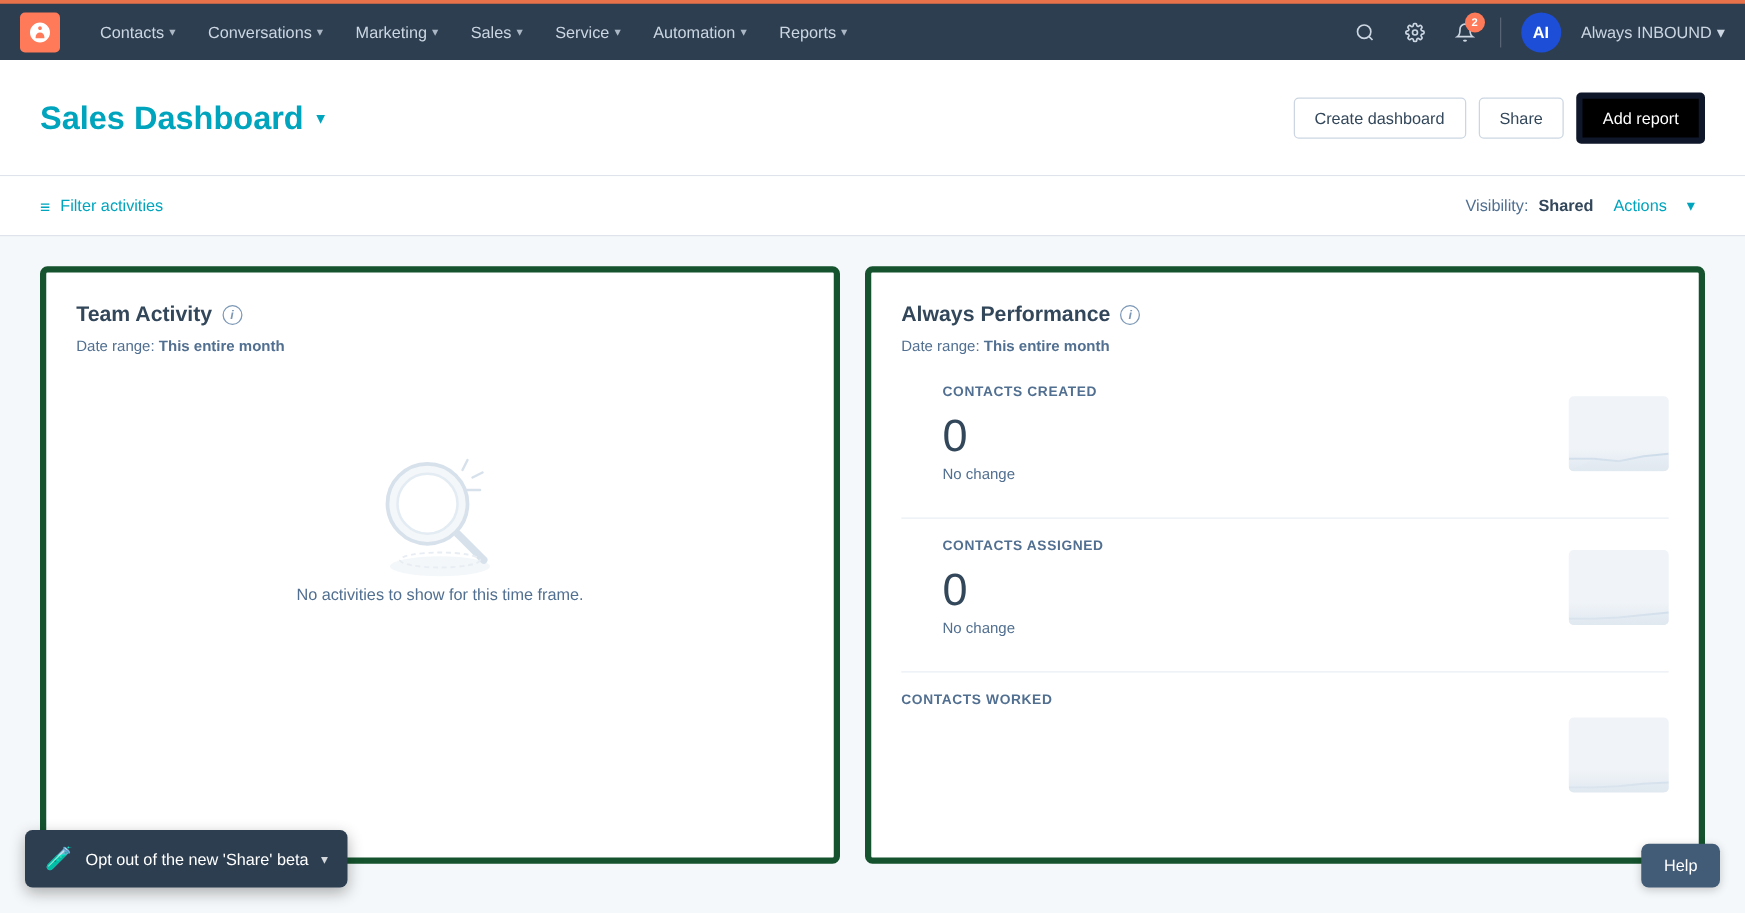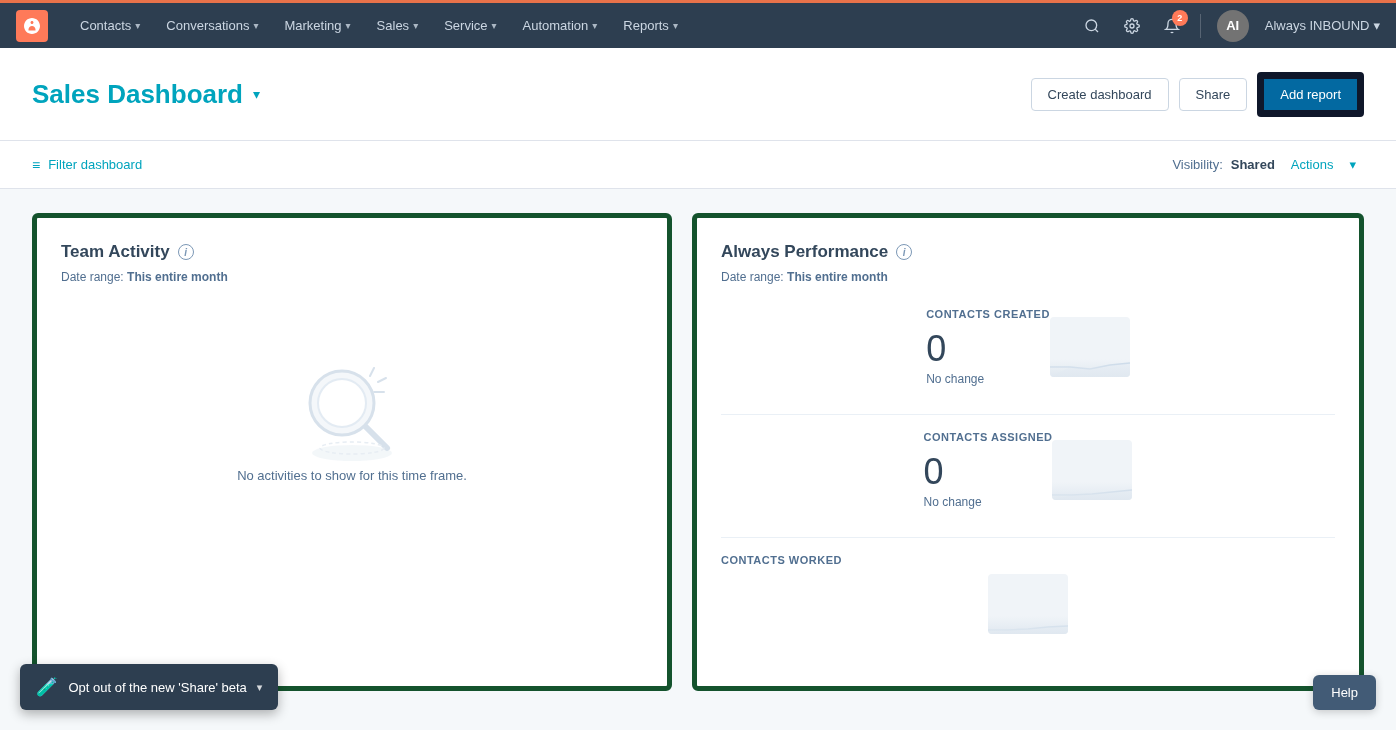--- a/index.html
+++ b/index.html
@@ -59,21 +59,21 @@
       border-radius: 50%;
       display: flex; align-items: center; justify-content: center;
     }
     .topnav-divider {
       width: 1px; height: 24px;
       background: rgba(255,255,255,0.2);
     }
     .topnav-avatar {
       width: 32px; height: 32px;
       border-radius: 50%;
-      background: #737373;
+      background: #1d4ed8;
       display: flex; align-items: center; justify-content: center;
       color: white; font-size: 13px; font-weight: 600;
       cursor: pointer;
       overflow: hidden;
     }
     .topnav-user {
       color: #cbd6e2;
       font-size: 13px;
       cursor: pointer;
       display: flex; gap: 4px;
@@ -108,22 +108,22 @@
       border: 1px solid #cbd6e2;
       background: white;
       color: #33475b;
       font-size: 13px;
       font-weight: 500;
       padding: 8px 16px;
       border-radius: 4px;
       cursor: pointer;
     }
     .btn-primary {
-      background: #0369a1;
-      border: 7px solid #0f172a;
+      background: #000000;
+      border: 5px solid #0f172a;
       color: white;
       font-size: 13px;
       font-weight: 500;
       padding: 8px 16px;
       border-radius: 4px;
       cursor: pointer;
     }
 
     
     .filter-bar {
@@ -222,21 +222,21 @@
     }
     .metric-label {
       font-size: 11px;
       font-weight: 700;
       color: #516f90;
       letter-spacing: 0.5px;
       text-transform: uppercase;
       margin-bottom: 8px;
     }
     .metric-row {
-      display: flex; align-items: center; justify-content: center;
+      display: flex; align-items: center; justify-content: space-between; margin-left: 33px;
     }
     .metric-value {
       font-size: 36px;
       font-weight: 500;
       color: #33475b;
     }
     .metric-change {
       font-size: 12px;
       color: #516f90;
       margin-top: 2px;
@@ -377,21 +377,21 @@
   <div class="header-actions">
     <button class="btn-outline">Create dashboard</button>
     <button class="btn-outline">Share</button>
     <button class="btn-primary">Add report</button>
   </div>
 </div>
 
 <div class="filter-bar">
   <div class="filter-left">
     <span class="filter-icon">≡</span>
-    <span>Filter dashboard</span>
+    <span>Filter activities</span>
   </div>
   <div class="filter-right">
     <span>Visibility:</span>
     <strong>Shared</strong>
     <div class="actions-btn">
       <span>Actions</span>
       <span>▾</span>
     </div>
   </div>
 </div>

